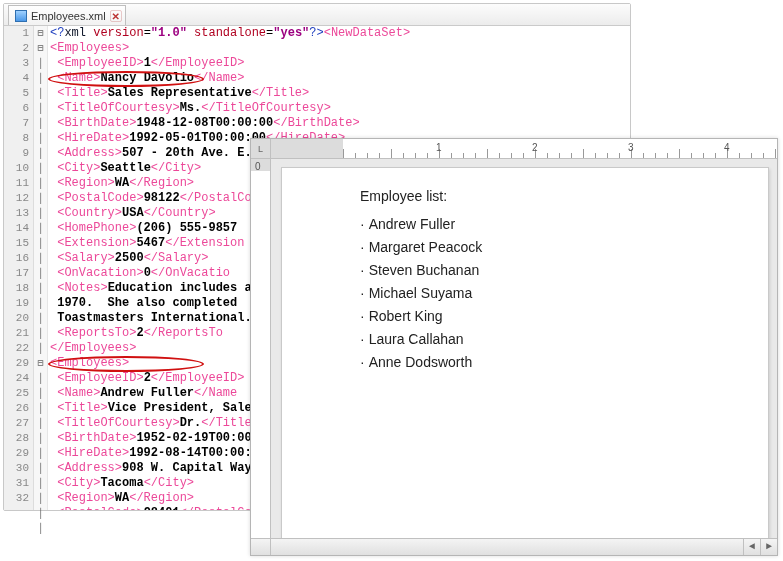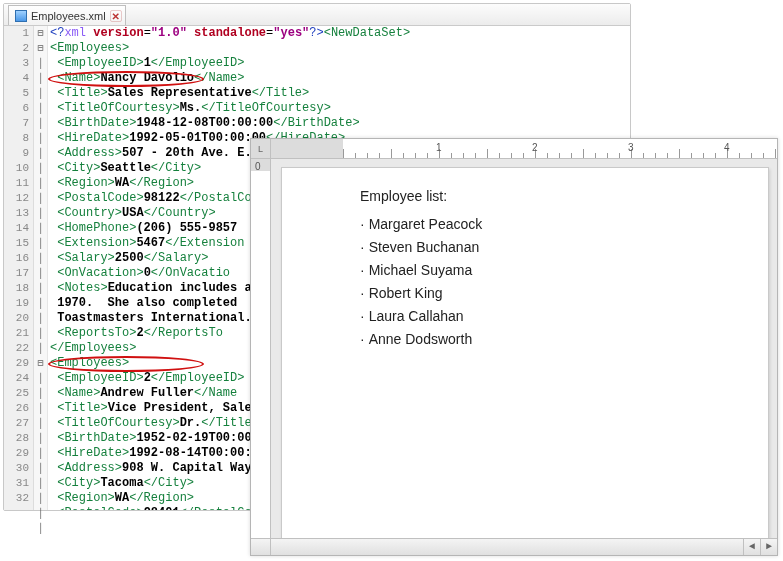--- a/index.html
+++ b/index.html
@@ -86,26 +86,26 @@
   }
   .fold-col .m { color:#666; }
   .code {
     flex: 1;
     padding-left: 2px;
     line-height: 15px;
     white-space: pre;
     overflow: hidden;
     position: relative;
   }
-  .tag { color: #15803d; }
-  .attr { color: #b00020; font-weight: bold; }
+  .tag { color: #ec4899; }
+  .attr { color: #b00020; }
   .aval { color: #9c0080; font-weight: bold; }
   .txt { color: #000; font-weight: bold; }
   .pi { color: #1f3fbf; }
-  .qm { color: #8b5cf6; margin-top: 16px; }
+  .qm { color: #0f172a; margin-top: 16px; }
   .circle {
     position: absolute;
     border: 2px solid #d01010;
     border-radius: 50% / 50%;
     height: 16px;
     pointer-events: none;
   }
   
   .doc-window {
     position: absolute;
@@ -342,20 +342,21 @@
   </div>
   <div class="doc-body">
     <div class="vruler">
       <div class="vgray"></div>
       <div class="zero">0</div>
     </div>
     <div class="page-wrap">
       <div class="page">
         <div class="heading">Employee list:</div>
         <div id="emplist">
+            <div class="item"><span class="bullet">·</span><span>Andrew Fuller</span></div>
             <div class="item"><span class="bullet">·</span><span>Margaret Peacock</span></div>
             <div class="item"><span class="bullet">·</span><span>Steven Buchanan</span></div>
             <div class="item"><span class="bullet">·</span><span>Michael Suyama</span></div>
             <div class="item"><span class="bullet">·</span><span>Robert King</span></div>
             <div class="item"><span class="bullet">·</span><span>Laura Callahan</span></div>
             <div class="item"><span class="bullet">·</span><span>Anne Dodsworth</span></div>
           </div>
       </div>
     </div>
   </div>

